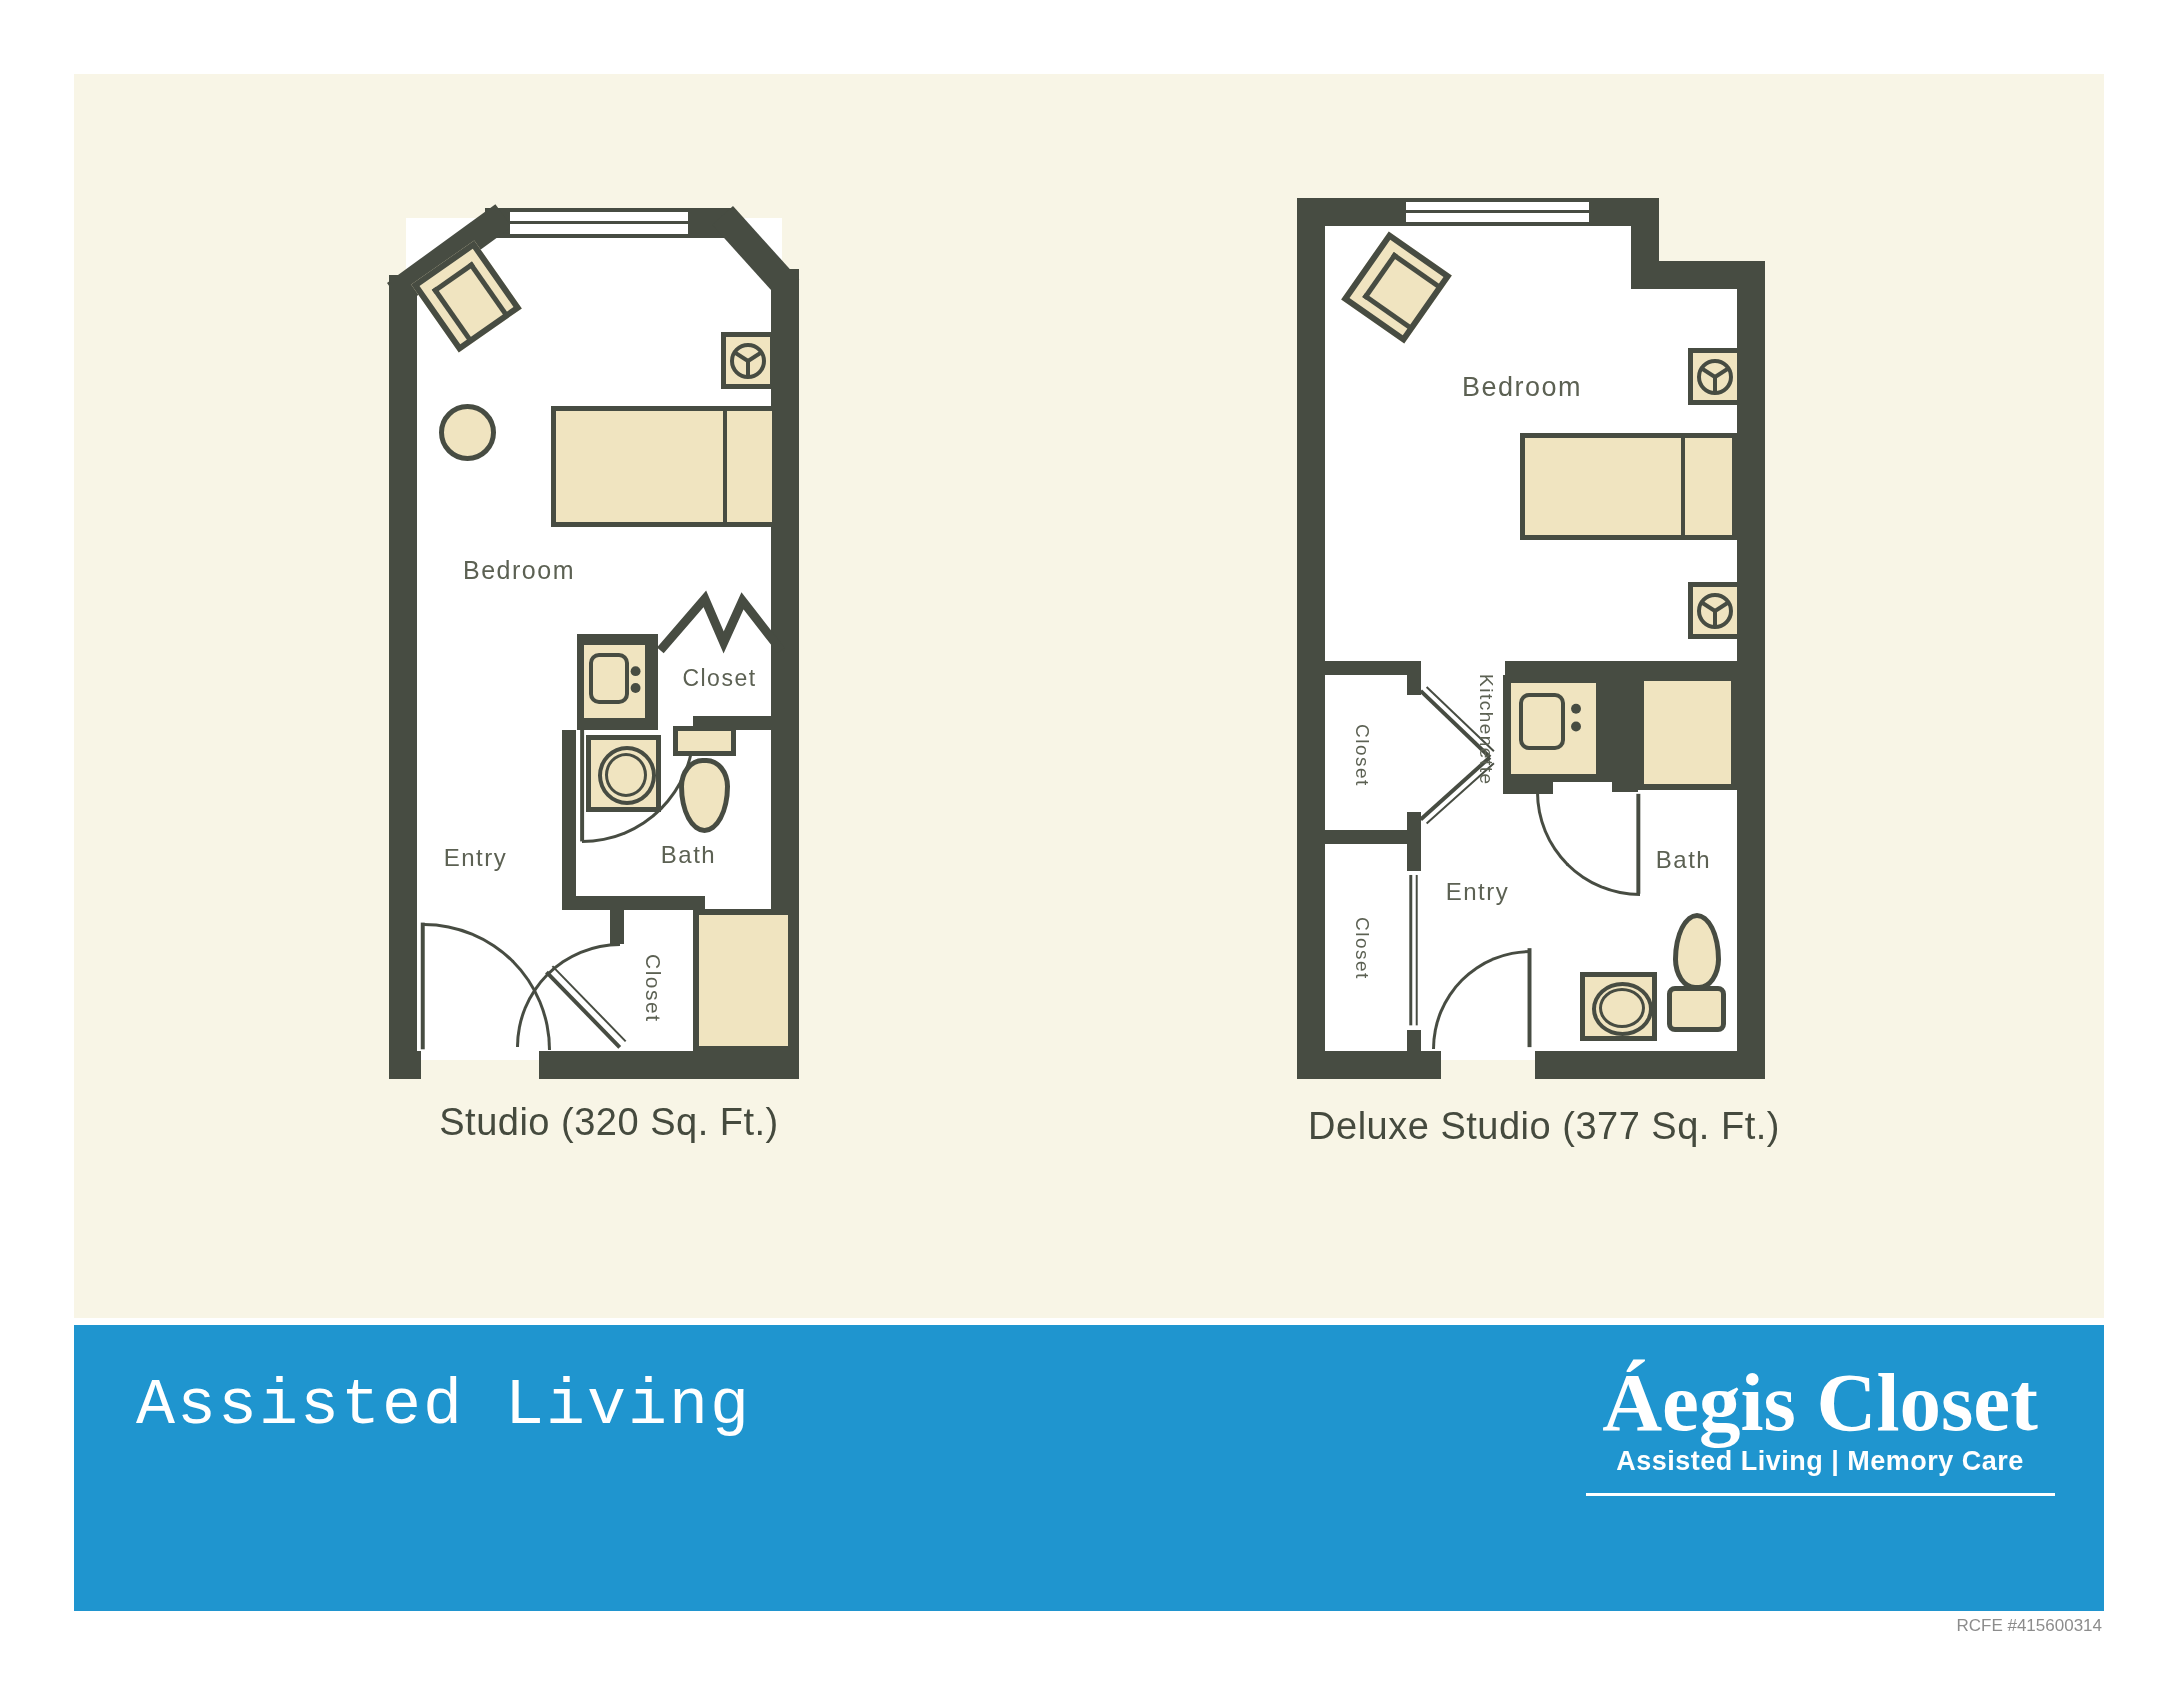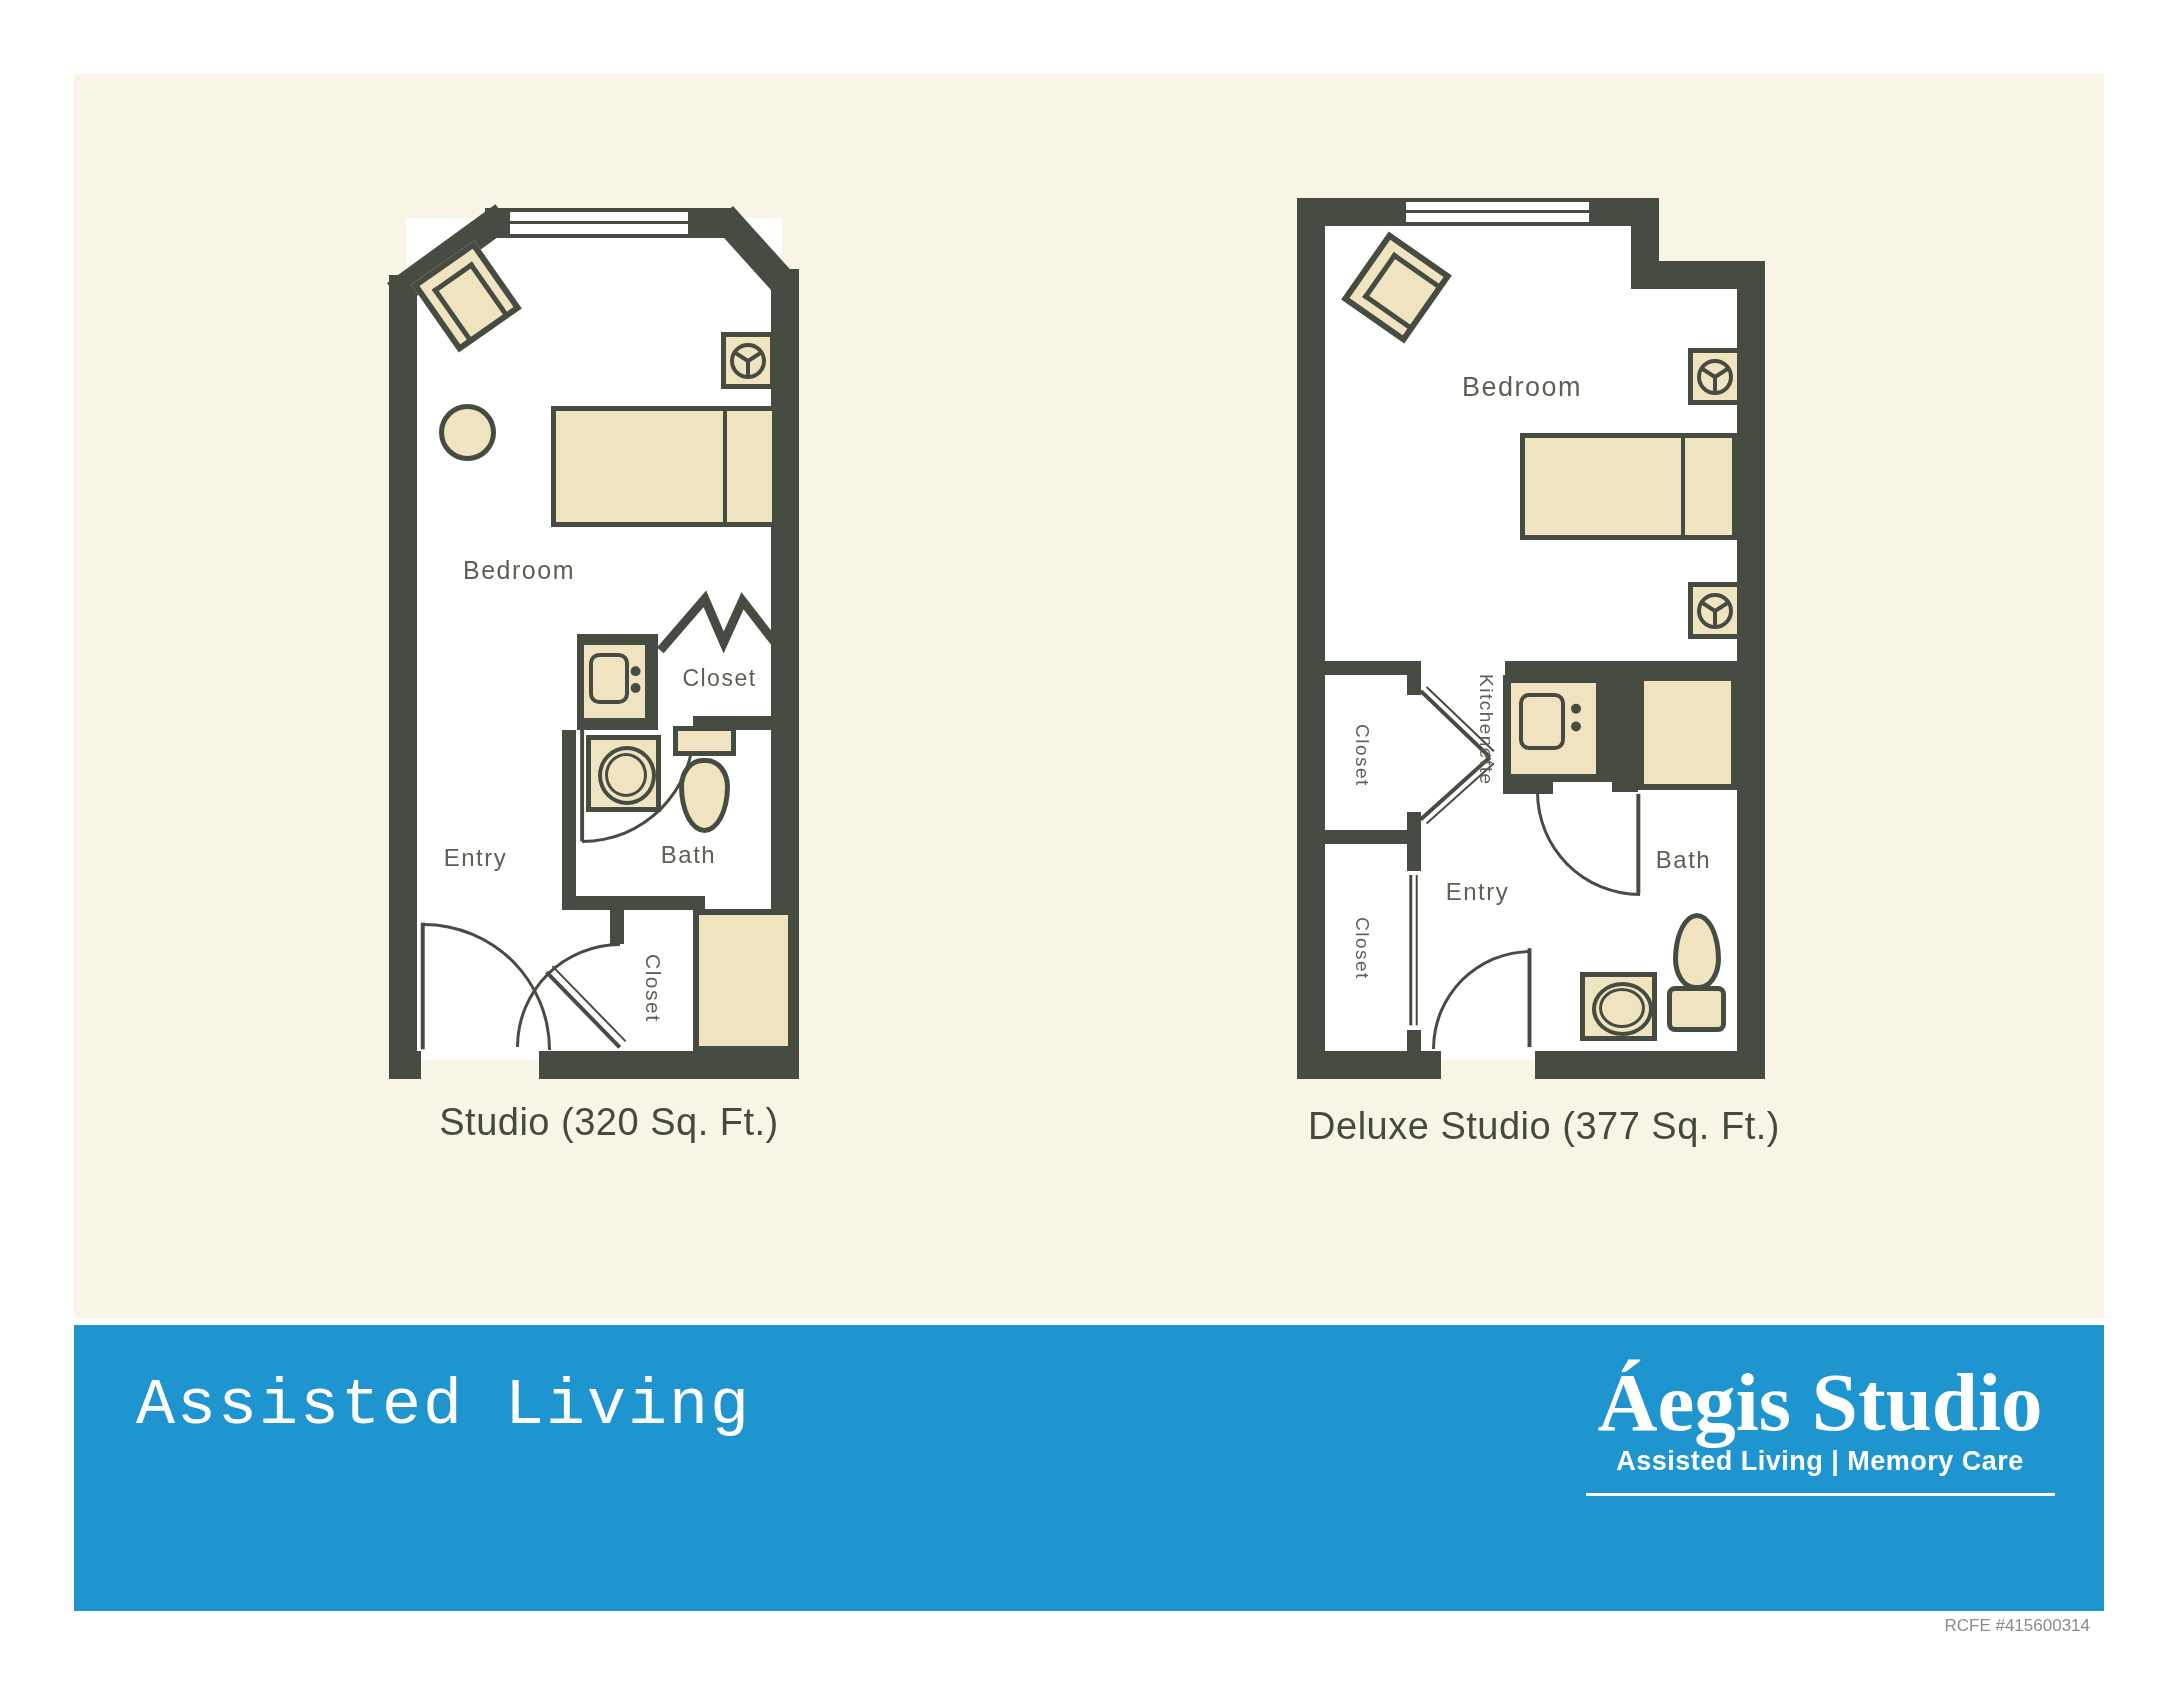--- a/index.html
+++ b/index.html
@@ -22,21 +22,21 @@
   .fan{position:absolute;border:5px solid #474c42;background:#f0e4c0;box-sizing:border-box;}
   .svglayer{position:absolute;left:0;top:0;pointer-events:none;}
   .banner{position:absolute;left:74px;top:1325px;width:2030px;height:286px;background:#1f95cf;}
   .headline{position:absolute;left:62px;top:44px;color:#ffffff;font-family:Liberation Mono, monospace;
             font-weight:400;font-size:65px;letter-spacing:2px;}
   .logoblock{position:absolute;left:1434px;top:34px;width:624px;text-align:center;color:#ffffff;}
   .brand{font-family:"Liberation Serif",serif;font-weight:700;font-size:83px;line-height:1.05;}
   .tagline{font-size:27px;font-weight:600;letter-spacing:0.5px;}
   .logodivider{width:469px;height:3px;background:#ffffff;margin:16px auto 0 auto;}
   .location{font-size:34px;font-weight:700;letter-spacing:7px;margin-top:18px;}
-  .footnote{position:absolute;right:88px;top:1616px;color:#8c8c8c;font-size:17px;}
+  .footnote{position:absolute;right:76px;top:1616px;color:#8c8c8c;font-size:17px;}
 </style>
 </head>
 <body>
 
 <div id="stage">
   <div class="cream"></div>
 
   <div class="plan" style="left:386px;top:198px;width:416px;height:881px;">
 
     <div class="room" style="left:20px;top:20px;width:376px;height:842px;"></div>
@@ -240,21 +240,21 @@
     <div class="vlabel" style="left:54px;top:500px;height:114px;">Closet</div>
     <div class="vlabel" style="left:54px;top:693px;height:114px;">Closet</div>
     <div class="label" style="left:111px;top:680px;width:139px;">Entry</div>
     <div class="label" style="left:317px;top:648px;width:139px;">Bath</div>
   </div>
   <div class="caption" style="left:1247px;top:1105px;width:594px;">Deluxe Studio (377 Sq. Ft.)</div>
 
   <div class="banner">
     <div class="headline">Assisted Living</div>
     <div class="logoblock">
-      <div class="brand">Áegis Studio</div>
+      <div class="brand">Áegis Closet</div>
       <div class="tagline">Assisted Living | Memory Care</div>
       <div class="logodivider"></div>
     </div>
   </div>
 
   <div class="footnote">RCFE #415600314</div>
 </div>
 
 
 </body></html>

